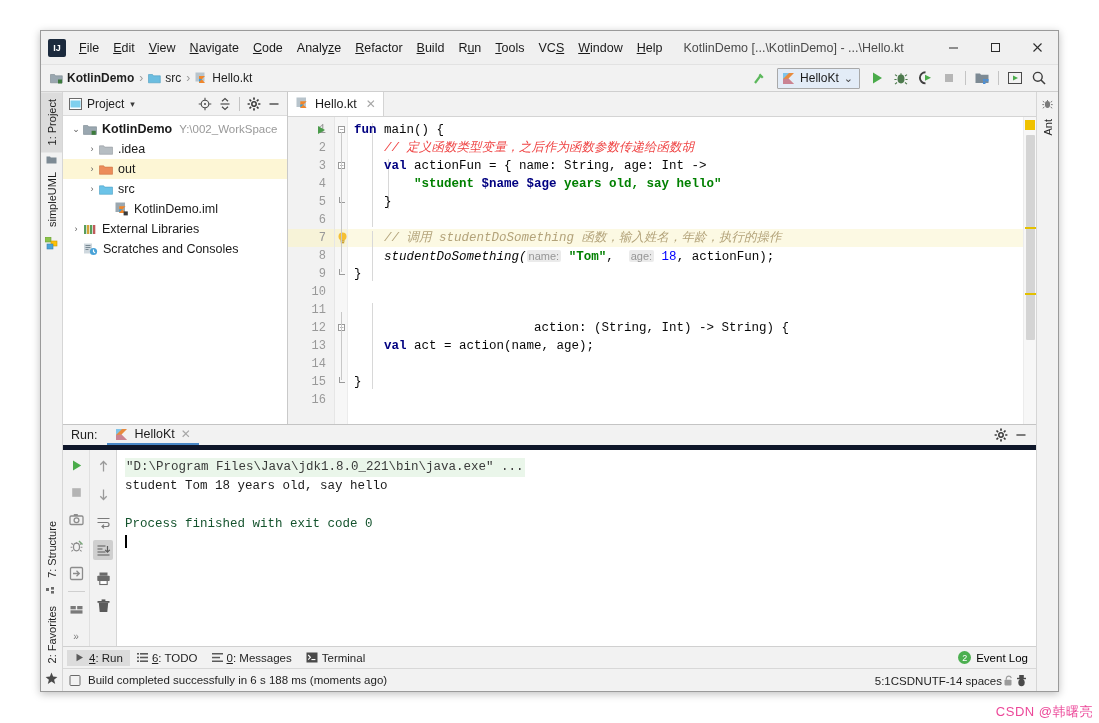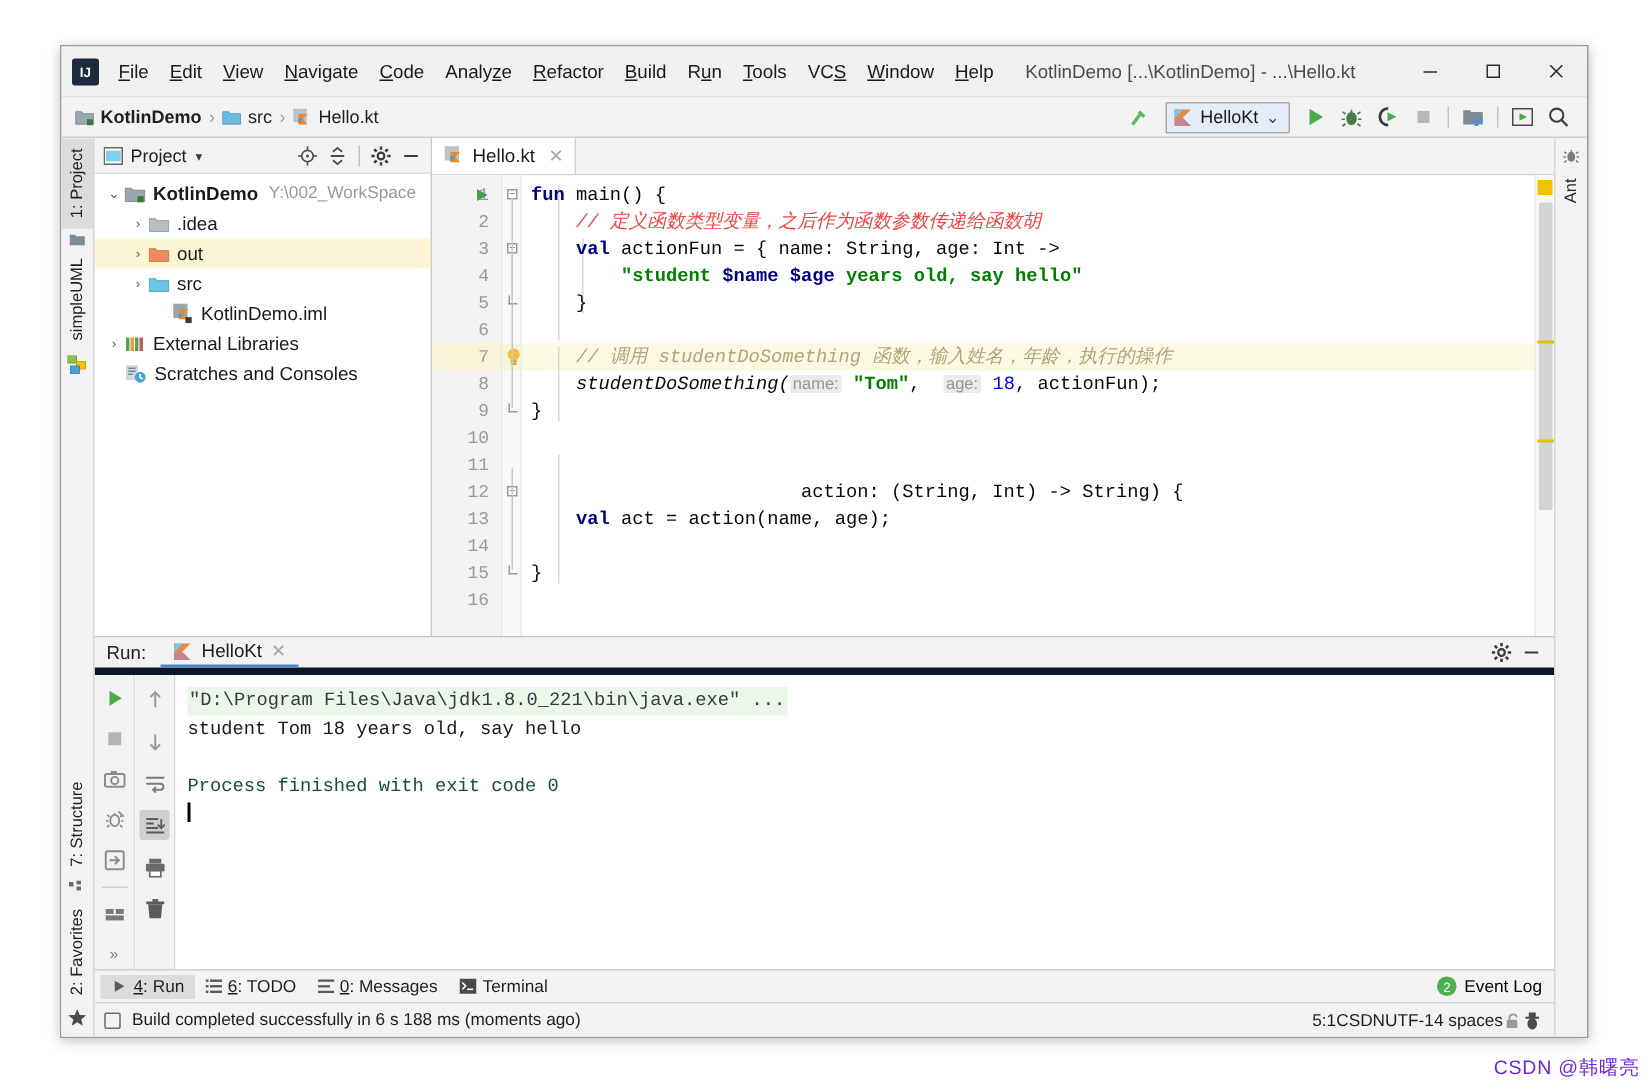--- a/index.html
+++ b/index.html
@@ -371,21 +371,21 @@
     background: #f2f2f2;
     border-top: 1px solid #d8d8d8;
     display: flex; align-items: center;
     padding: 0 8px 0 6px;
     font-size: 11.5px; color: #1f1f1f;
   }
   .sb-right { margin-left: auto; display: flex; align-items: flex-end; }
 
   .watermark {
     position: absolute; right: 6px; bottom: 2px;
-    font-size: 13px; color: #6d28d9;
+    font-size: 13px; color: #ec4899;
     font-family: "Liberation Sans", sans-serif;
     letter-spacing: 0.5px;
   }
   svg { display: block; }
 </style>
 </head>
 <body>
 
 <div id="root">
   <div class="window">

